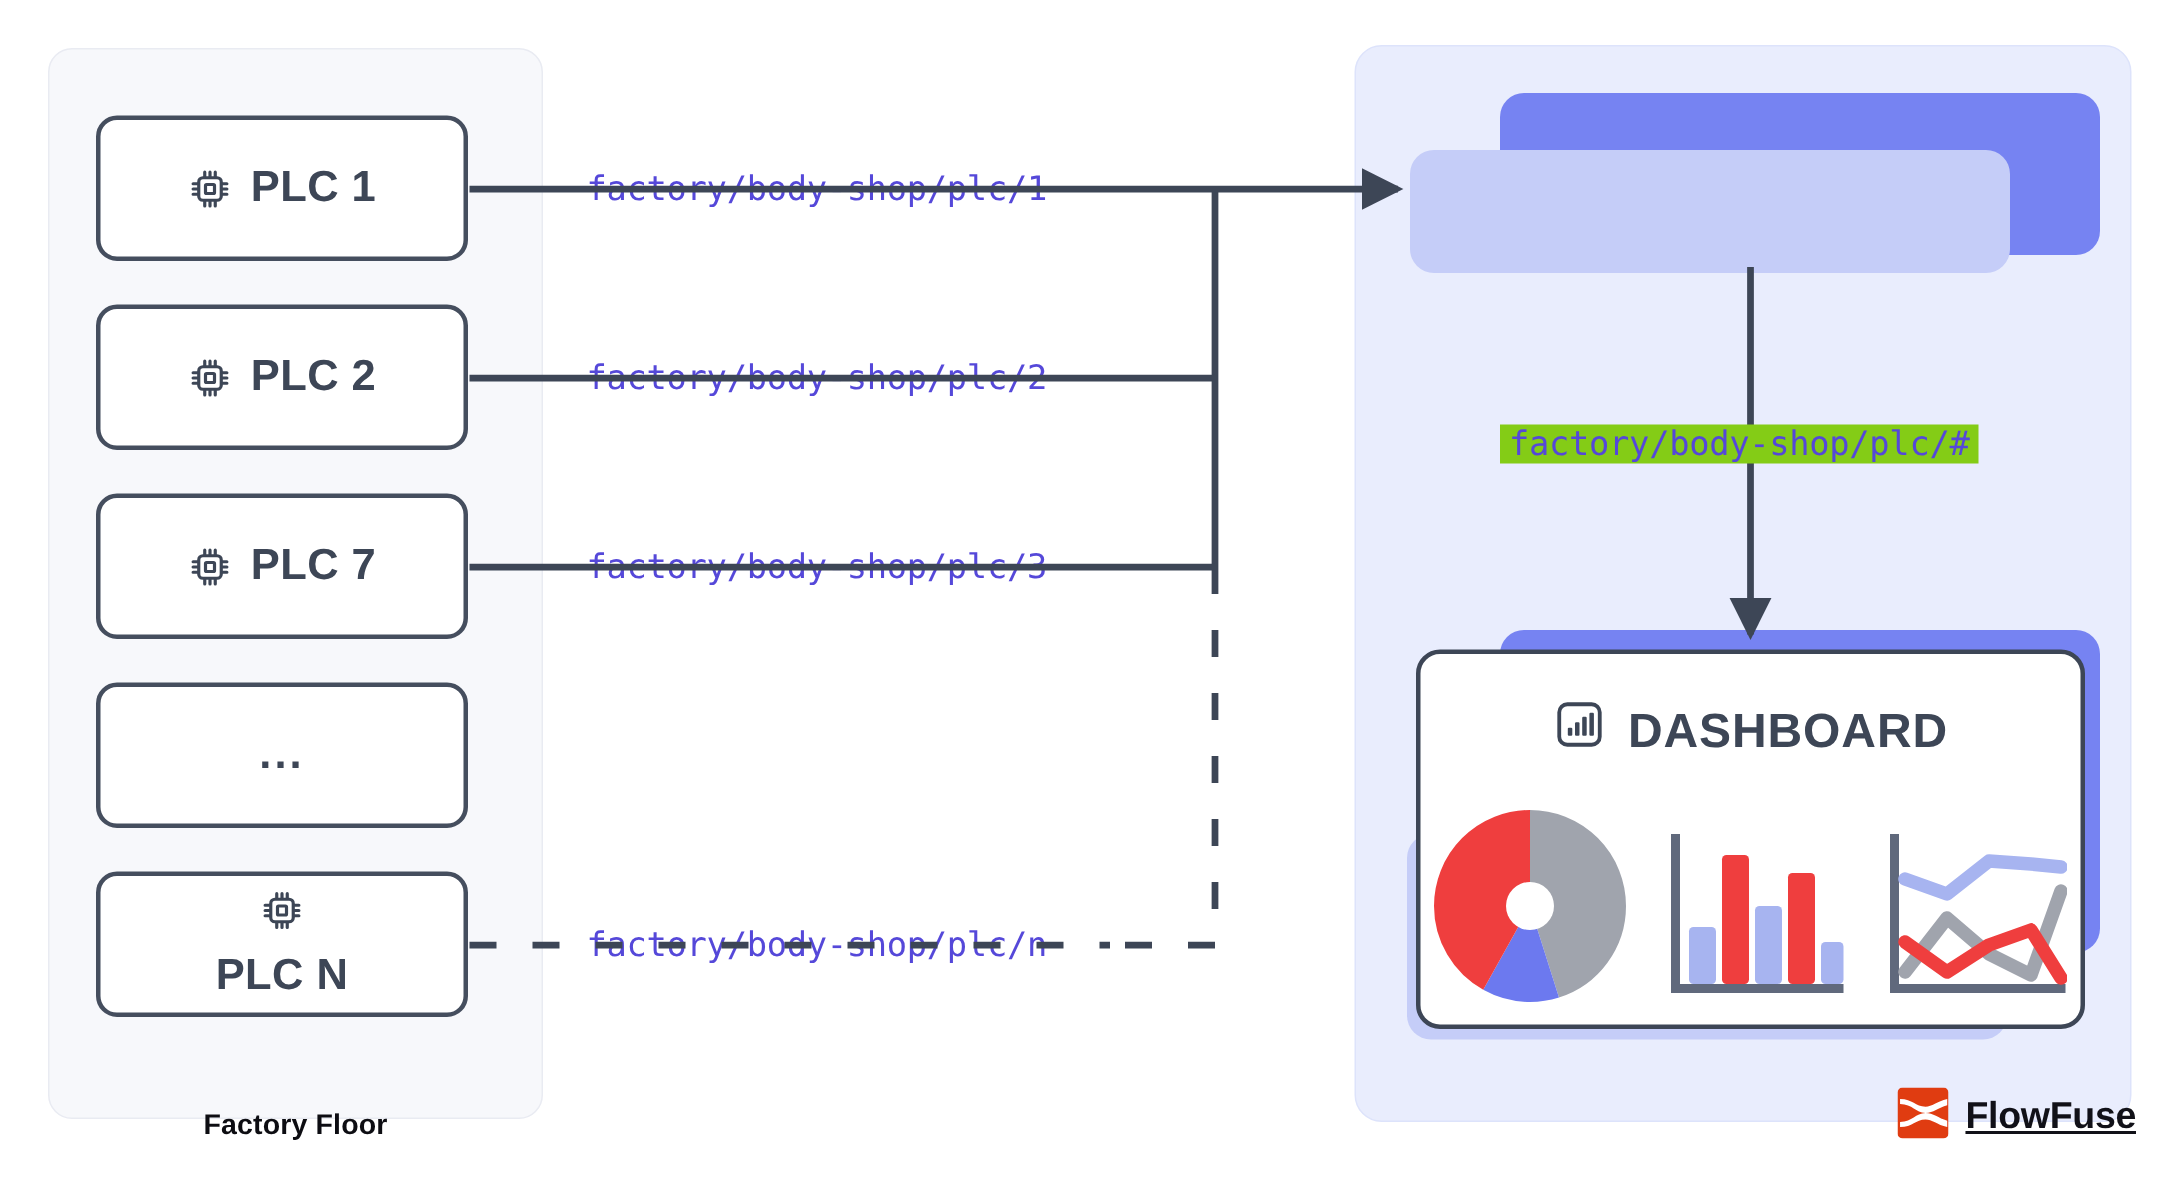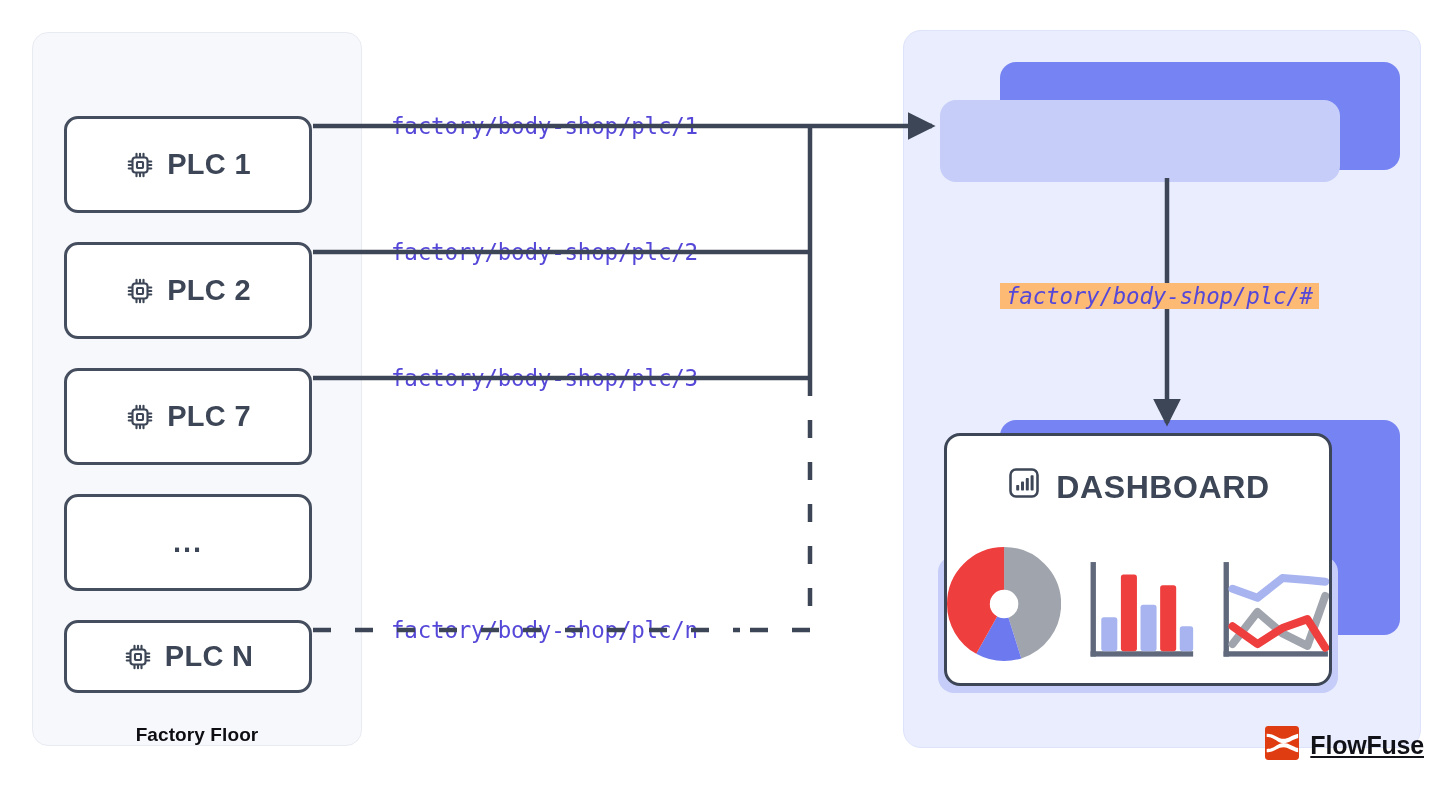--- a/index.html
+++ b/index.html
@@ -39,41 +39,40 @@
     height: 718px;
     background: #e9edfd;
     border: 1.5px solid #dde3fb;
     border-radius: 18px;
     box-sizing: border-box;
   }
 
   .panel-caption {
     position: absolute;
     left: 32px;
-    top: 724px;
+    top: 740px;
     width: 330px;
     text-align: center;
     font-size: 19px;
     font-weight: 700;
     color: #0d0d12;
     letter-spacing: .1px;
   }
 
   
   .node {
     position: absolute;
     box-sizing: border-box;
     background: #ffffff;
     border: 3px solid #454e5e;
     border-radius: 14px;
     display: flex;
     align-items: center;
     justify-content: center;
     gap: 12px;
-    margin-top: 39px;
   }
   .node-label {
     font-size: 29px;
     font-weight: 700;
     color: #3d4656;
     letter-spacing: .3px;
     white-space: nowrap;
   }
   .node-ellipsis {
     font-size: 29px;
@@ -120,24 +119,23 @@
   
   .topic {
     position: absolute;
     font-family: "DejaVu Sans Mono", monospace;
     font-size: 22.5px;
     color: #5548d9;
     white-space: nowrap;
     letter-spacing: -0.2px;
   }
   .topic-sub {
-    background: #fdba74;
+    background: #84cc16;
     padding: 0 6px;
     z-index: 6;
-    font-style: italic;
   }
 
   
   #wires {
     position: absolute;
     left: 0; top: 0;
     width: 1452px; height: 786px;
     pointer-events: none;
     z-index: 3;
   }
@@ -211,21 +209,21 @@
                  M3 9.2h2.4M3 12h2.4M3 14.8h2.4M18.6 9.2H21M18.6 12H21M18.6 14.8H21"></path>
       </svg>
     </span>
     <span class="node-label">PLC 7</span>
   </div>
 
   <div class="node" style="left:64px; top:455px; width:248px; height:97px;">
     <span class="node-ellipsis">...</span>
   </div>
 
-  <div class="node" style="left:64px; top:581px; width:248px; height:73px;">
+  <div class="node" style="left:64px; top:581px; width:248px; height:97px;flex-direction:column;">
     <span>
       <svg class="chip-icon" viewBox="0 0 24 24" fill="none" stroke="#3d4656" stroke-width="1.7" stroke-linecap="round" stroke-linejoin="round">
         <rect x="6" y="6" width="12" height="12" rx="2.2"></rect>
         <rect x="9.6" y="9.6" width="4.8" height="4.8" rx="0.6"></rect>
         <path d="M9.2 3v2.4M12 3v2.4M14.8 3v2.4M9.2 18.6V21M12 18.6V21M14.8 18.6V21
                  M3 9.2h2.4M3 12h2.4M3 14.8h2.4M18.6 9.2H21M18.6 12H21M18.6 14.8H21"></path>
       </svg>
     </span>
     <span class="node-label">PLC N</span>
   </div>
@@ -234,21 +232,21 @@
 
   <div class="panel-cloud"></div>
 
   <div class="shadow-blue" style="left:1000px; top:62px; width:400px; height:108px;"></div>
   <div class="shadow-lilac" style="left:940px; top:100px; width:400px; height:82px;"></div>
 
 
   <div class="shadow-blue" style="left:1000px; top:420px; width:400px; height:215px;"></div>
   <div class="shadow-lilac" style="left:938px; top:556px; width:400px; height:137px;"></div>
 
-  <div class="card" style="left:944px; top:433px; width:388px; height:253px;">
+  <div class="card" style="left:944px; top:433px; width:446px; height:253px;">
     <div class="card-title" style="margin-top:29px;">
       <span>
         <svg width="36" height="36" viewBox="0 0 24 24" fill="none" stroke="#3d4656" stroke-width="1.7" stroke-linejoin="round">
           <rect x="3" y="3" width="18" height="18" rx="3.6"></rect>
           <rect x="6.8" y="13.4" width="2" height="3.6" rx="0.5" fill="#3d4656" stroke="none"></rect>
           <rect x="10" y="11" width="2" height="6" rx="0.5" fill="#3d4656" stroke="none"></rect>
           <rect x="13.2" y="8.6" width="2" height="8.4" rx="0.5" fill="#3d4656" stroke="none"></rect>
           <rect x="16.4" y="6.8" width="2" height="10.2" rx="0.5" fill="#3d4656" stroke="none"></rect>
         </svg>
       </span>

